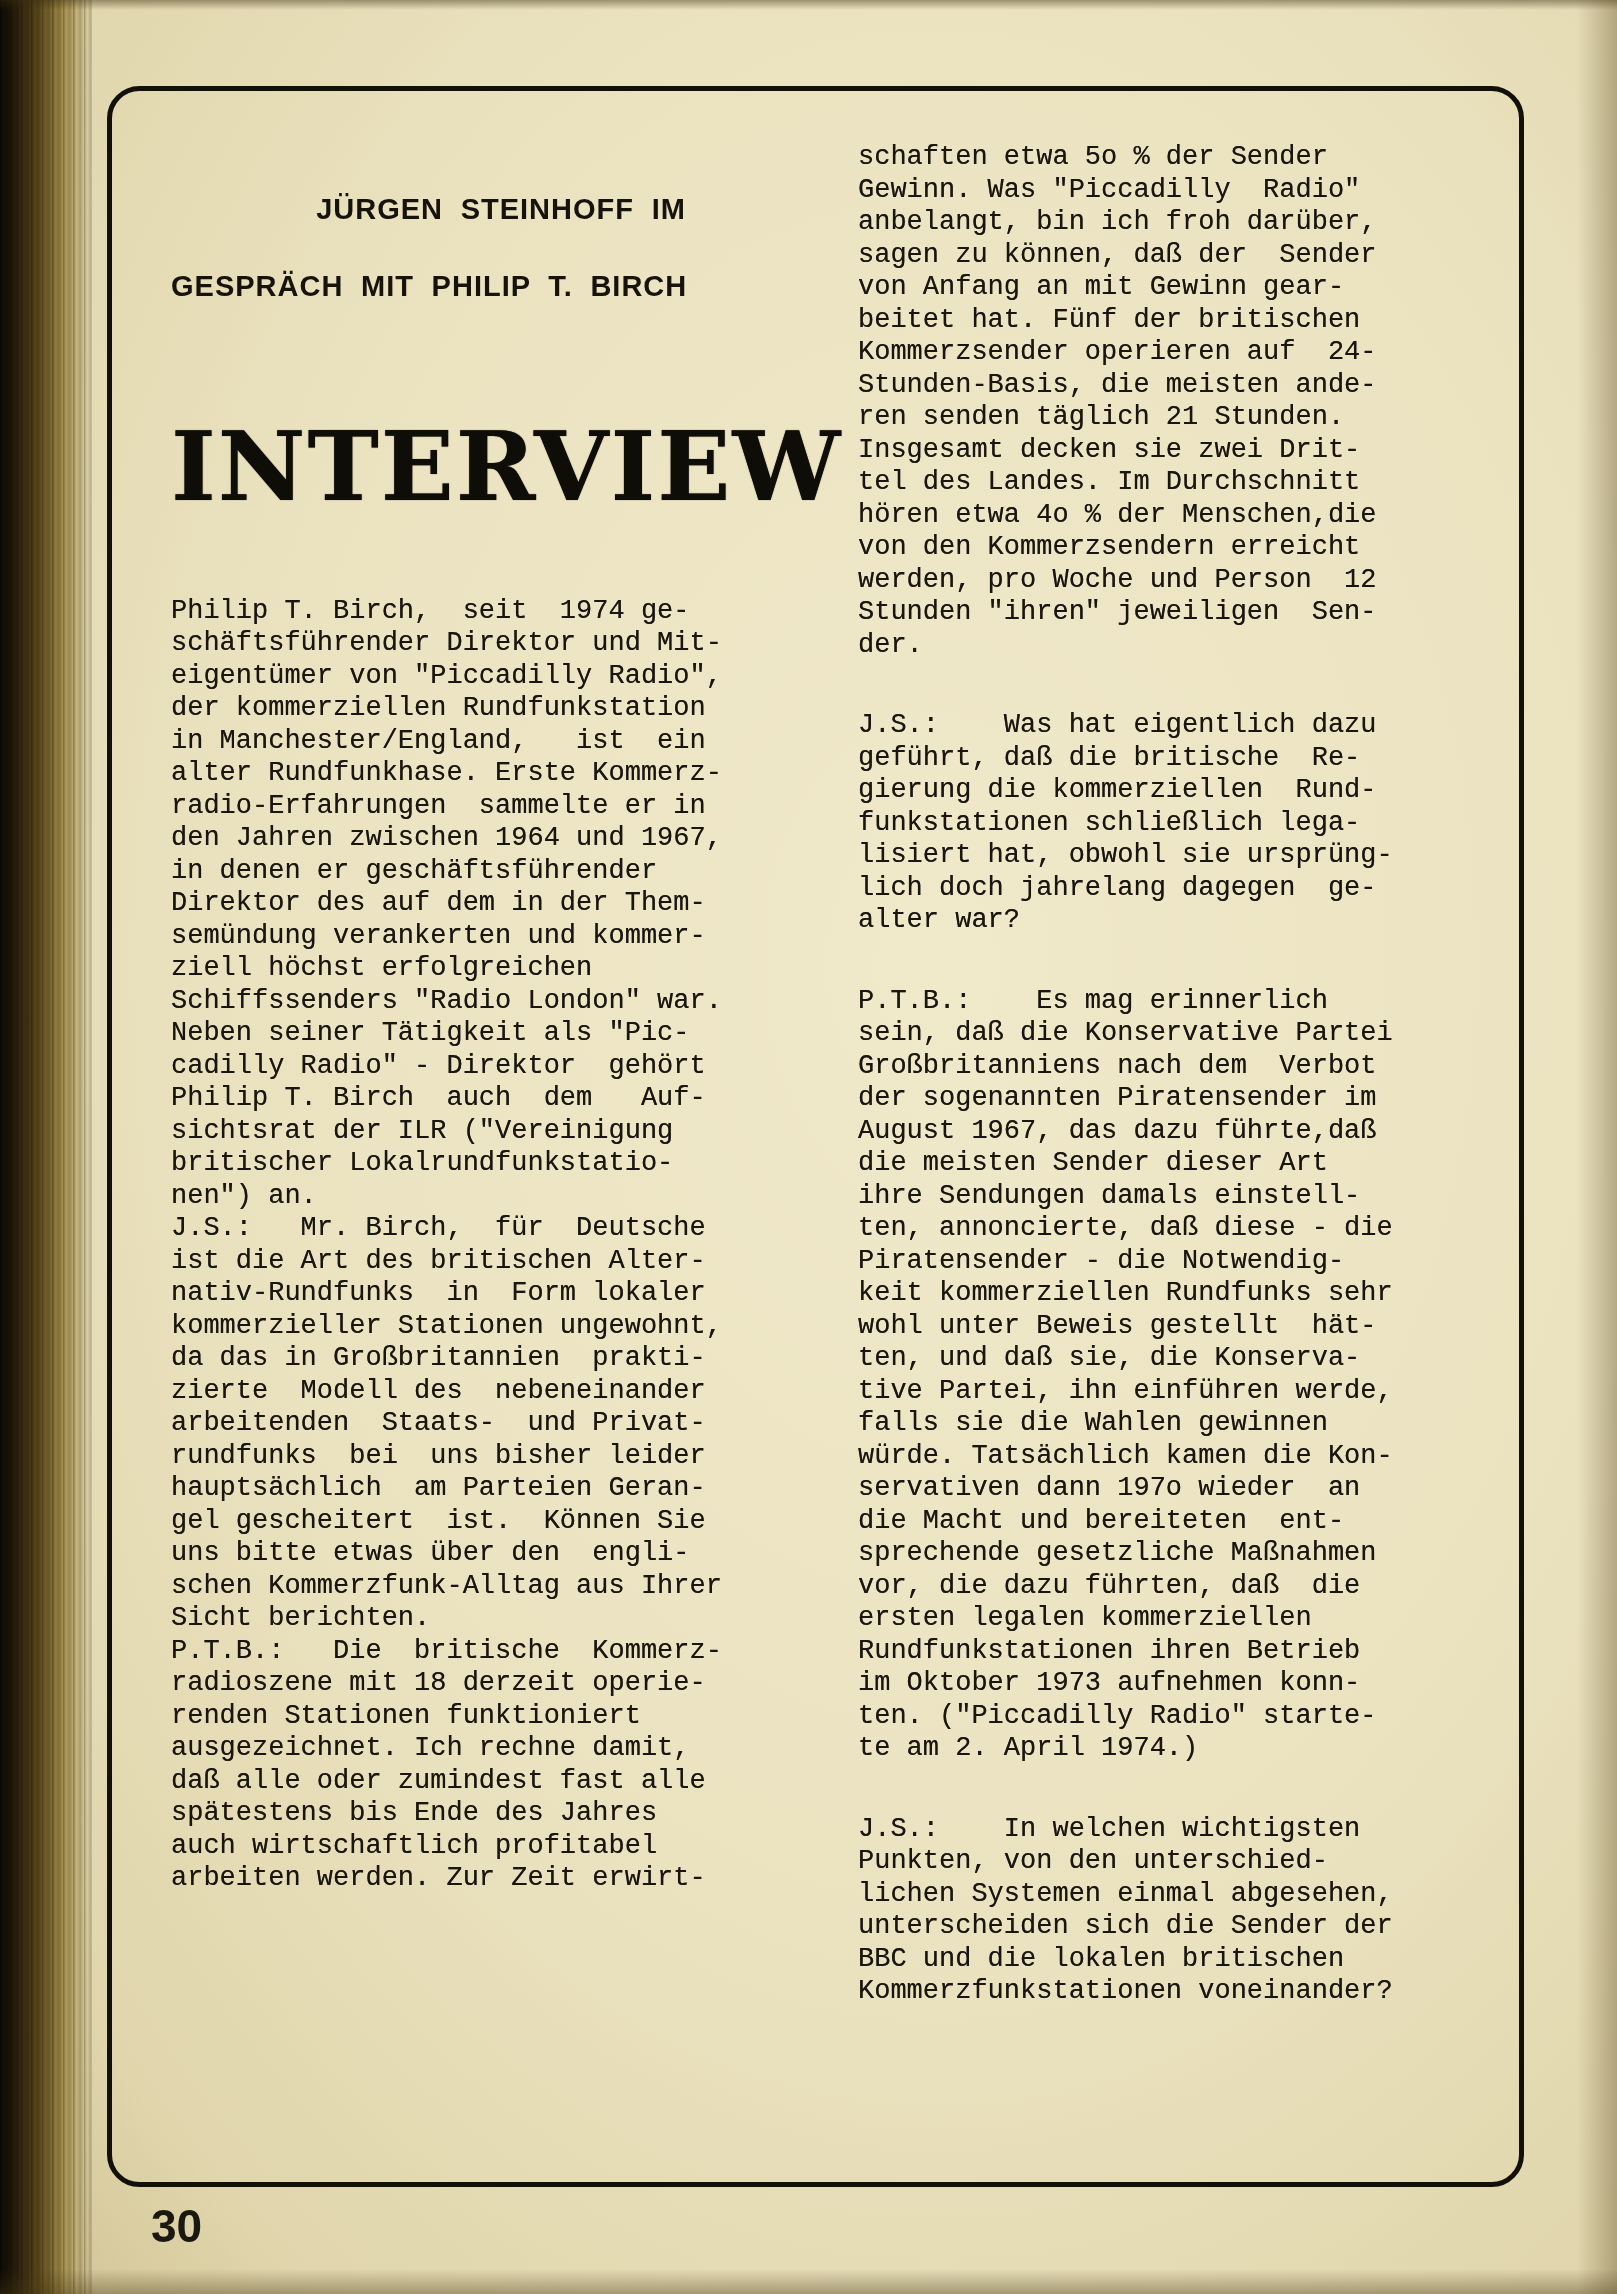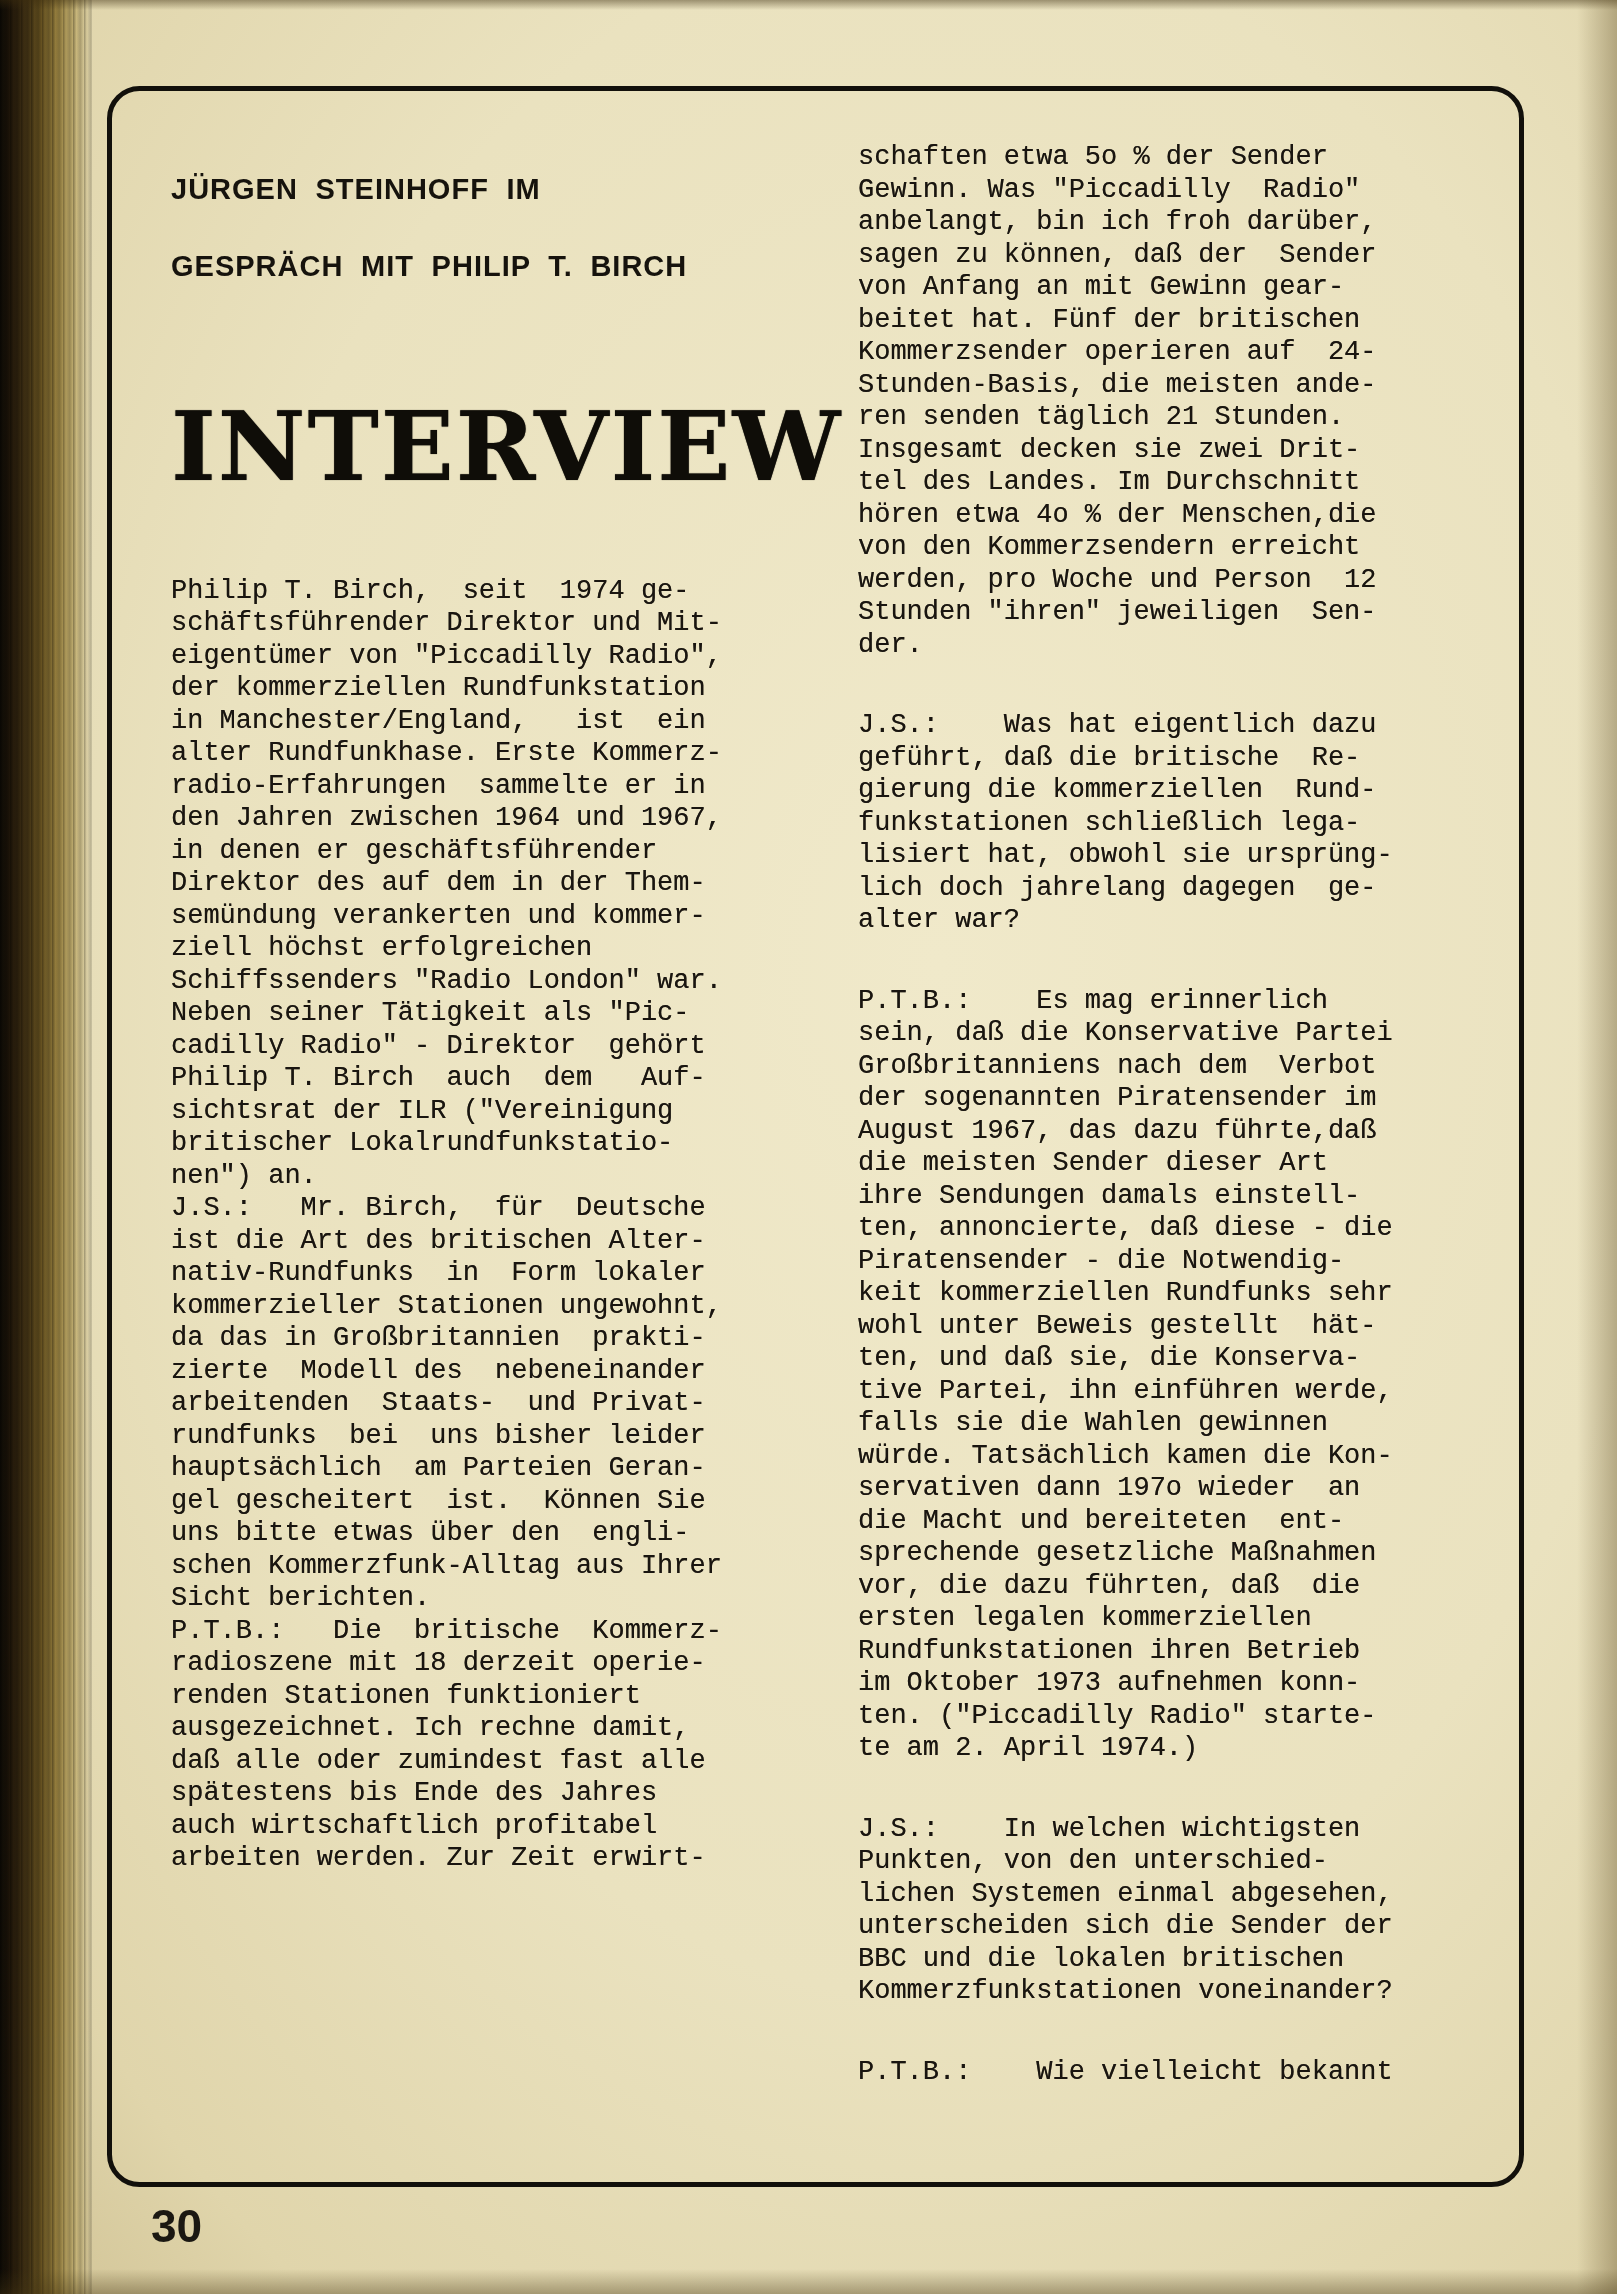--- a/index.html
+++ b/index.html
@@ -55,21 +55,21 @@
   .kicker {
     font-family: "Liberation Sans", sans-serif;
     font-weight: 700;
     font-size: 29px;
     line-height: 32.5px;
     letter-spacing: 1px;
     word-spacing: 8.6px;
     color: #16130d;
     white-space: pre;
   }
-  .kicker-1 { margin-top: 34px; }
+  .kicker-1 { margin-top: 54px; text-align: center; }
   .kicker-2 { margin-top: 44px; }
 
   .headline {
     font-family: "DejaVu Serif", serif;
     font-weight: 700;
     font-size: 96px;
     line-height: 1.08;
     letter-spacing: 1.9px;
     color: #0f0d08;
     margin-top: 113px;
@@ -202,21 +202,20 @@
 Rundfunkstationen ihren Betrieb
 im Oktober 1973 aufnehmen konn-
 ten. ("Piccadilly Radio" starte-
 te am 2. April 1974.)</div>
       <div class="tw">J.S.:    In welchen wichtigsten
 Punkten, von den unterschied-
 lichen Systemen einmal abgesehen,
 unterscheiden sich die Sender der
 BBC und die lokalen britischen
 Kommerzfunkstationen voneinander?</div>
-      <div class="tw">P.T.B.:    Wie vielleicht bekannt</div>
     </div>
 
   </div>
 
   <div class="page-number">30</div>
 
 </div>
 
 
 </body></html>

